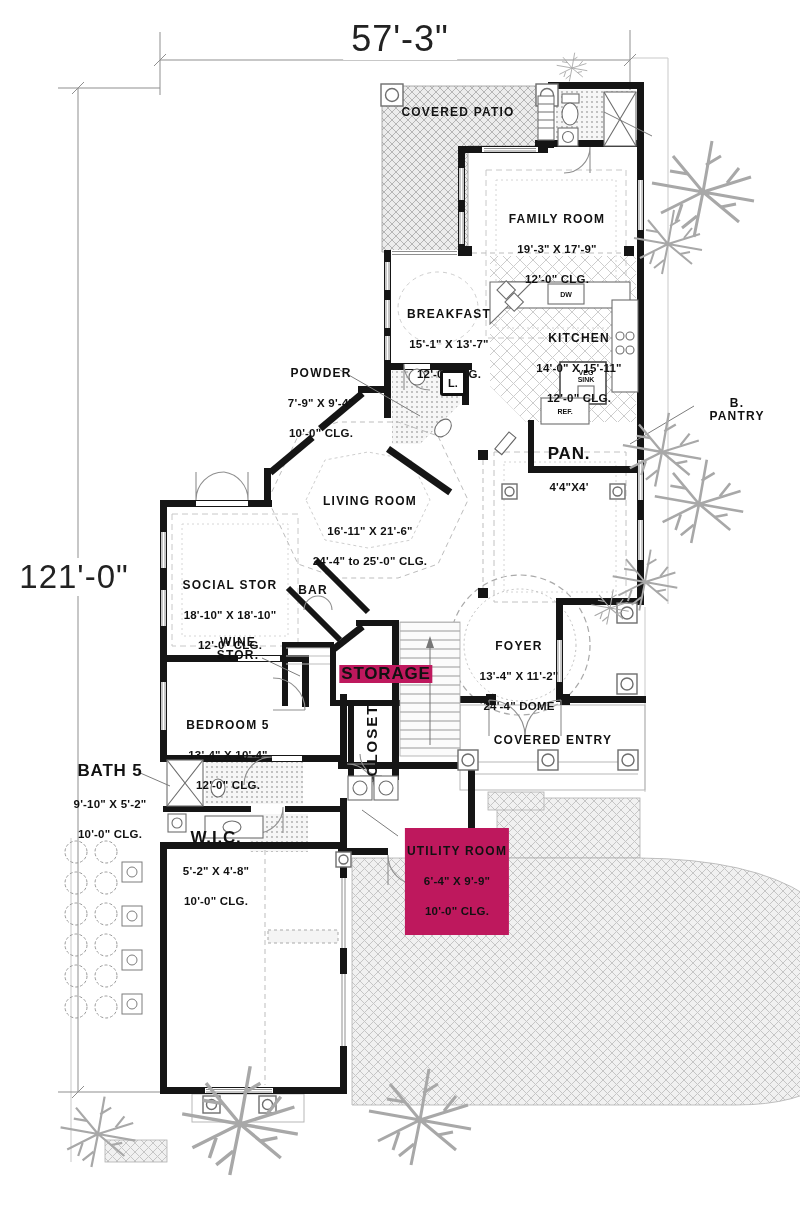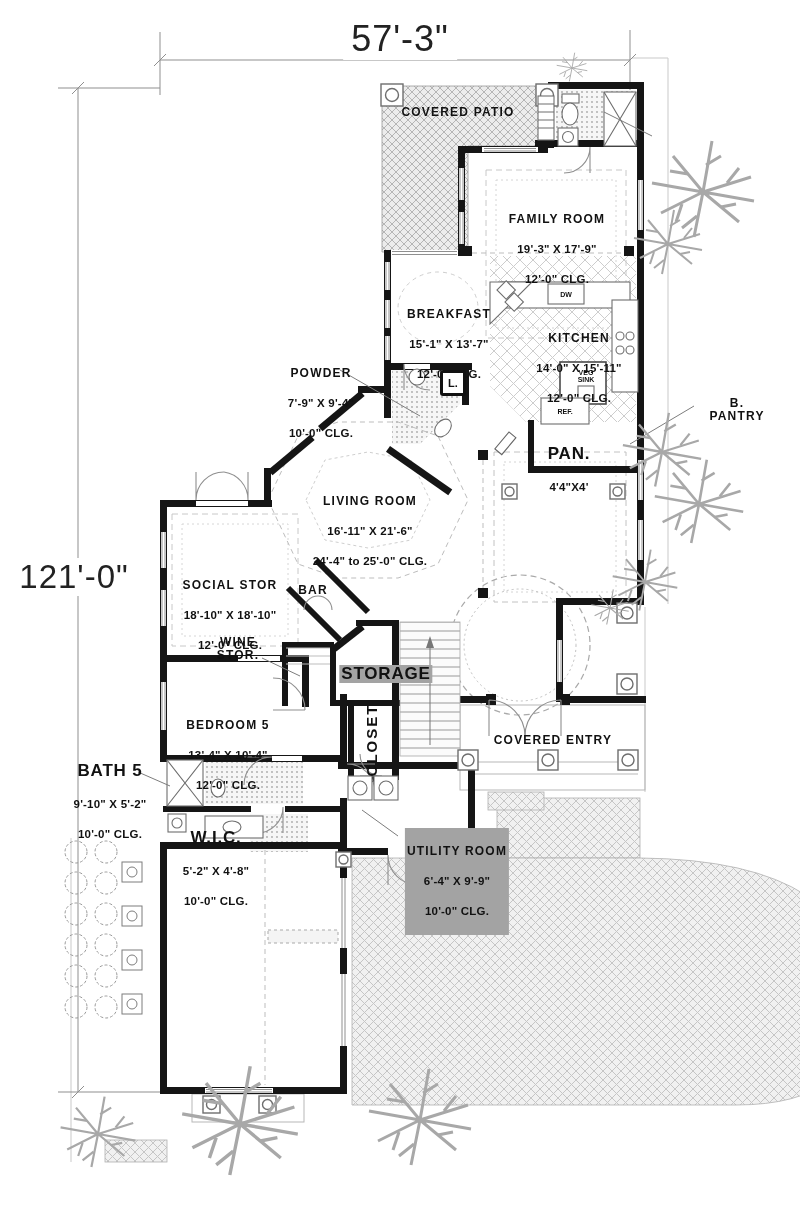--- a/index.html
+++ b/index.html
@@ -4,21 +4,21 @@
 <style>
   html,body{margin:0;padding:0;background:#fff;}
   #canvas{position:relative;width:800px;height:1215px;background:#fff;overflow:hidden;
           font-family:"Liberation Sans",sans-serif;color:#111;}
   svg{position:absolute;left:0;top:0;}
   .lbl{position:absolute;transform:translateX(-50%);text-align:center;line-height:1.08;
        font-weight:bold;color:#111;white-space:pre-line;z-index:5;}
   .lbl .nm{display:block;font-size:12px;letter-spacing:1.2px;}
   .lbl .sz{display:block;font-size:11.5px;letter-spacing:.2px;}
   .lbl.sm .nm{font-size:17px;letter-spacing:.8px;}
-  .lbl.bg{background:#a3a3a3;padding:0 2px;}
+  .lbl.bg{background:#be185d;padding:0 2px;}
   .dim{position:absolute;transform:translateX(-50%);font-weight:normal;font-size:36px;
        color:#222;background:#fff;padding:0 8px;z-index:6;letter-spacing:1px;}
   .vert{position:absolute;z-index:5;font-weight:bold;font-size:15px;letter-spacing:2px;
         writing-mode:vertical-rl;transform:translate(-50%,-50%) rotate(180deg);}
   .tiny{position:absolute;transform:translate(-50%,-50%);font-weight:bold;font-size:7px;
         line-height:1;text-align:center;z-index:5;white-space:pre-line;}
   .lbox{position:absolute;width:20px;height:20px;border:3px solid #111;border-radius:3px;
         display:flex;align-items:center;justify-content:center;font-weight:bold;font-size:11px;
         background:#fff;z-index:5;}
 </style>
@@ -392,20 +392,25 @@
   <span class="nm">SOCIAL STOR</span>
   <span class="sz">18'-10" X 18'-10"</span>
   <span class="sz">12'-0" CLG.</span>
 </div>
 
 <div class="lbl" style="left:313px;top:584px"><span class="nm">BAR</span></div>
 
 <div class="lbl" style="left:238px;top:636px"><span class="nm">WINE
 STOR.</span></div>
 
+<div class="lbl" style="left:519px;top:623px">
+  <span class="nm">FOYER</span>
+  <span class="sz">13'-4" X 11'-2"</span>
+  <span class="sz">24'-4" DOME</span>
+</div>
 
 <div class="lbl sm bg" style="left:386px;top:665px;z-index:7"><span class="nm">STORAGE</span></div>
 
 <div class="lbl" style="left:228px;top:702px">
   <span class="nm">BEDROOM 5</span>
   <span class="sz">13'-4" X 10'-4"</span>
   <span class="sz">12'-0" CLG.</span>
 </div>
 
 <div class="vert" style="left:371px;top:740px">CLOSET</div>

